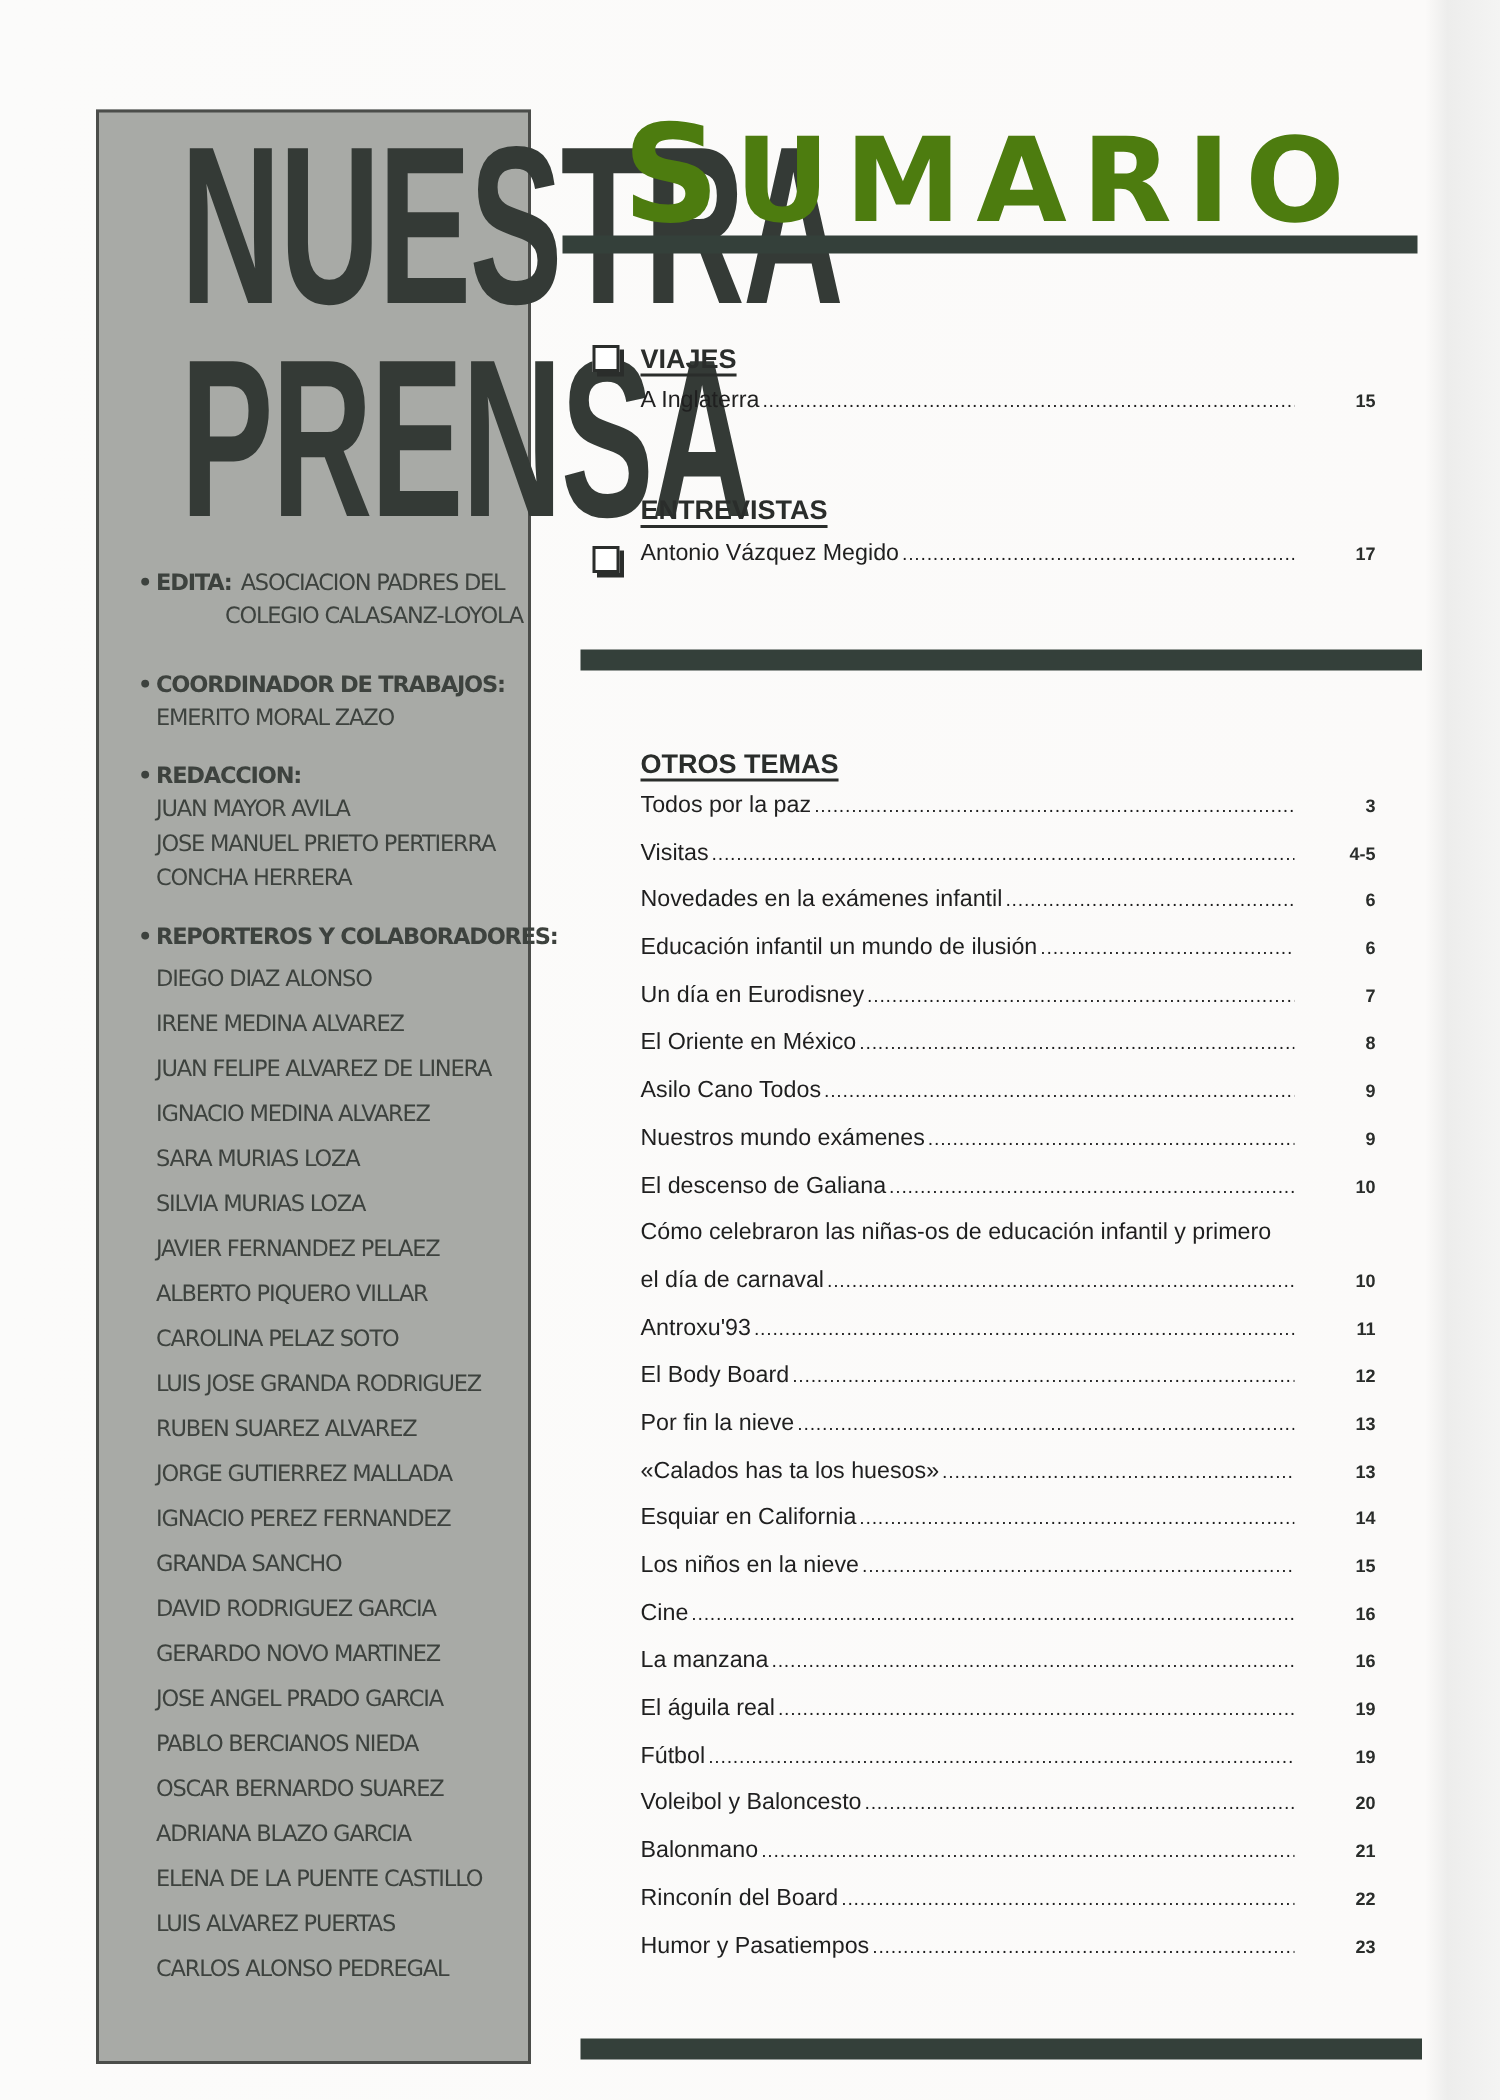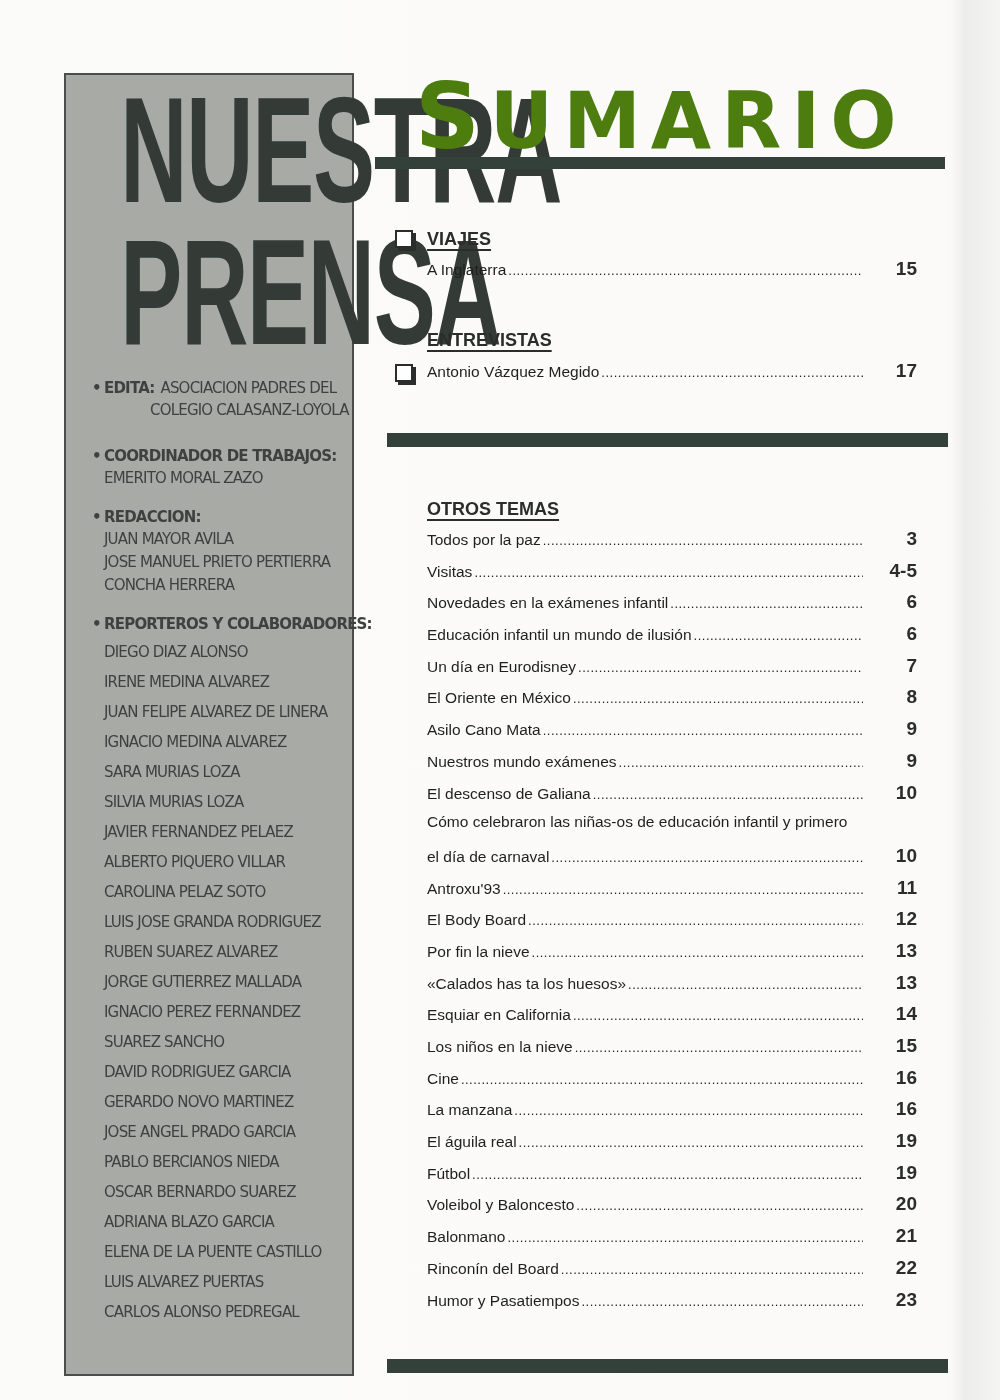--- a/index.html
+++ b/index.html
@@ -56,21 +56,21 @@
   }
   .entry {
     display:flex; align-items:baseline; height:31.7px; font-size:15.5px; color:#1f1f1f;
   }
   .entry .label { white-space:nowrap; }
   .entry .dots {
     flex:1; overflow:hidden; white-space:nowrap; margin:0 4px 0 2px;
     letter-spacing:0.5px; font-size:13px;
   }
   .entry .dots::before { content:"..................................................................................................................................................................."; }
-  .entry .page { width:50px; text-align:right; font-weight:bold; font-size:19px; color:#2a2d2b; }
+  .entry .page { width:50px; text-align:right; font-weight:bold; font-size:12px; color:#2a2d2b; }
   .entry.wrap .dots::before { content:""; }
   .checkbox {
     position:absolute; width:14px; height:14px; border:2px solid #2a2d2b; background:#fff;
     box-shadow:3px 3px 0 #2a2d2b;
   }
 </style>
 </head>
 <body>
 
 <div class="sidebar">
@@ -117,21 +117,21 @@
         <div class="credit-line">IGNACIO MEDINA ALVAREZ</div>
         <div class="credit-line">SARA MURIAS LOZA</div>
         <div class="credit-line">SILVIA MURIAS LOZA</div>
         <div class="credit-line">JAVIER FERNANDEZ PELAEZ</div>
         <div class="credit-line">ALBERTO PIQUERO VILLAR</div>
         <div class="credit-line">CAROLINA PELAZ SOTO</div>
         <div class="credit-line">LUIS JOSE GRANDA RODRIGUEZ</div>
         <div class="credit-line">RUBEN SUAREZ ALVAREZ</div>
         <div class="credit-line">JORGE GUTIERREZ MALLADA</div>
         <div class="credit-line">IGNACIO PEREZ FERNANDEZ</div>
-        <div class="credit-line">SUAREZ SANCHO</div>
+        <div class="credit-line">GRANDA SANCHO</div>
         <div class="credit-line">DAVID RODRIGUEZ GARCIA</div>
         <div class="credit-line">GERARDO NOVO MARTINEZ</div>
         <div class="credit-line">JOSE ANGEL PRADO GARCIA</div>
         <div class="credit-line">PABLO BERCIANOS NIEDA</div>
         <div class="credit-line">OSCAR BERNARDO SUAREZ</div>
         <div class="credit-line">ADRIANA BLAZO GARCIA</div>
         <div class="credit-line">ELENA DE LA PUENTE CASTILLO</div>
         <div class="credit-line">LUIS ALVAREZ PUERTAS</div>
         <div class="credit-line">CARLOS ALONSO PEDREGAL</div>
       </div>
@@ -190,21 +190,21 @@
       <span class="label">Un día en Eurodisney</span>
       <span class="dots"></span>
       <span class="page">7</span>
     </div>
   <div class="entry">
       <span class="label">El Oriente en México</span>
       <span class="dots"></span>
       <span class="page">8</span>
     </div>
   <div class="entry">
-      <span class="label">Asilo Cano Mata</span>
+      <span class="label">Asilo Cano Todos</span>
       <span class="dots"></span>
       <span class="page">9</span>
     </div>
   <div class="entry">
       <span class="label">Nuestros mundo exámenes</span>
       <span class="dots"></span>
       <span class="page">9</span>
     </div>
   <div class="entry">
       <span class="label">El descenso de Galiana</span>

